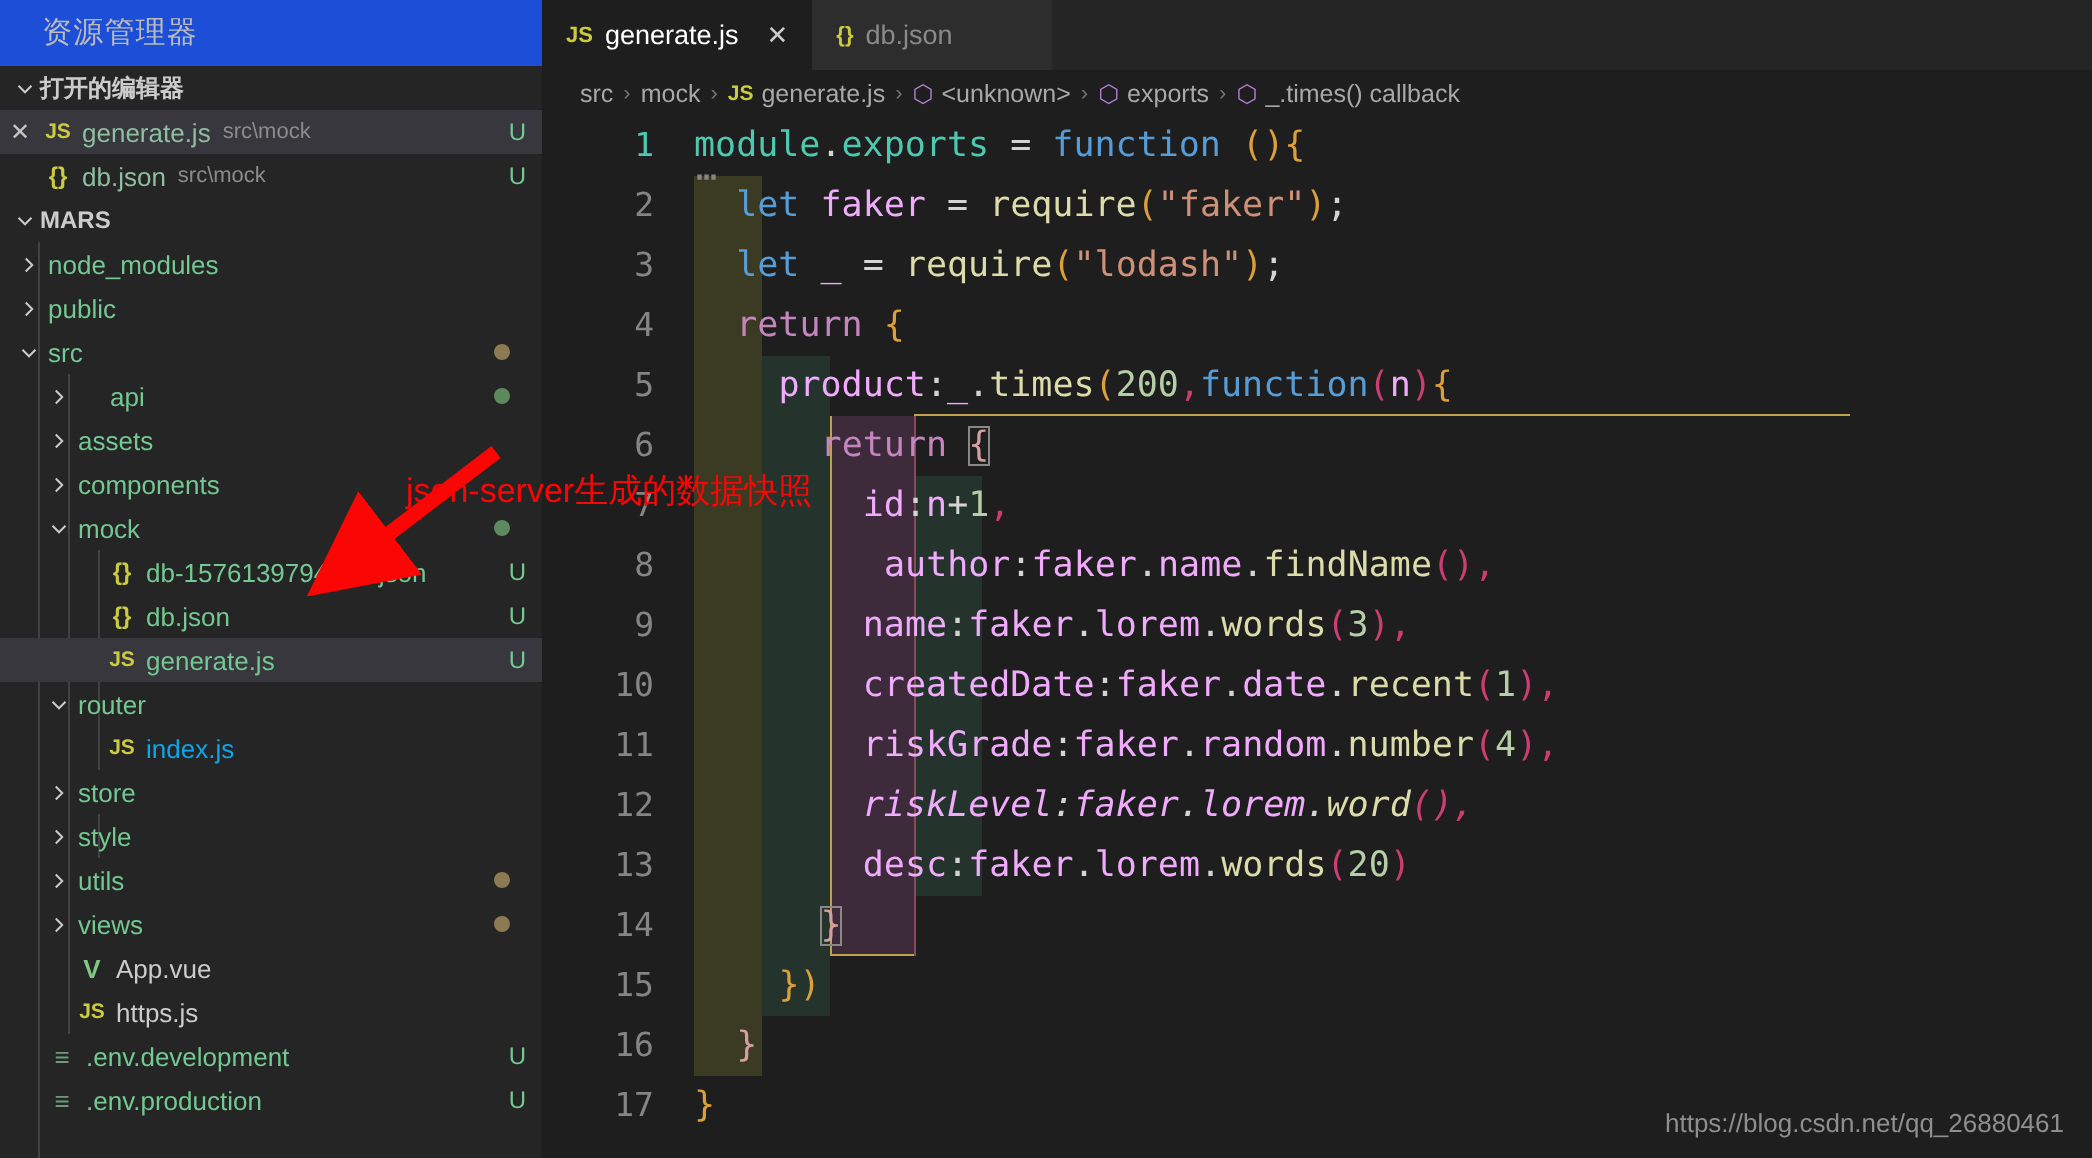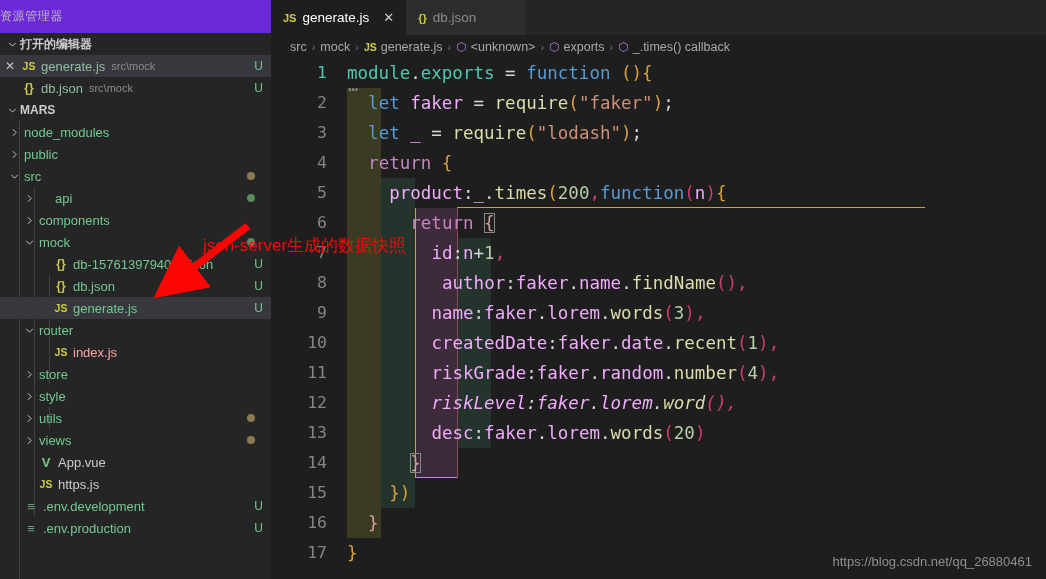--- a/index.html
+++ b/index.html
@@ -10,23 +10,23 @@
     -webkit-font-smoothing:antialiased;
   }
   .app{ position:relative; width:1046px; height:579px; display:flex; background:#1e1e1e; }
 
   
   .sidebar{
     width:271px; height:579px; background:#252526; position:relative;
     display:flex; flex-direction:column; flex:0 0 271px;
   }
   .sidebar-title{
-    height:33px; line-height:33px; 
-    font-size:12px; color:#bbbbbb; letter-spacing:.6px;
-    background:#6d28d9; flex:0 0 33px;
+    height:33px; line-height:33px; padding-left:21px;
+    font-size:15px; color:#bbbbbb; letter-spacing:.6px;
+    background:#1d4ed8; flex:0 0 33px;
   }
   .section-header{
     height:22px; line-height:22px; font-size:12px; font-weight:bold;
     color:#cccccc; display:flex; align-items:center; padding-left:4px;
     background:#252526; flex:0 0 22px; cursor:pointer;
   }
   .section-header.open-editors{ background:#252526; }
   .twisty{
     width:16px; height:16px; display:inline-flex; align-items:center;
     justify-content:center; flex:0 0 16px; color:#cccccc;
@@ -243,20 +243,28 @@
           </span>
           <span class="fname green" style="margin-left: 18px;">api</span>
           <span class="dot untr"></span>
         </div>
         <div class="row">
           <span class="twisty" style="margin-left: 21px;">
             <svg width="13" height="13" viewBox="0 0 16 16">
               <path d="M6 4 L10 8 L6 12" fill="none" stroke="currentColor" stroke-width="1.2"></path>
             </svg>
           </span>
+          <span class="fname green" style="margin-left: 2px;">assets</span>
+        </div>
+        <div class="row">
+          <span class="twisty" style="margin-left: 21px;">
+            <svg width="13" height="13" viewBox="0 0 16 16">
+              <path d="M6 4 L10 8 L6 12" fill="none" stroke="currentColor" stroke-width="1.2"></path>
+            </svg>
+          </span>
           <span class="fname green" style="margin-left: 2px;">components</span>
         </div>
         <div class="row">
           <span class="twisty" style="margin-left: 21px;">
             <svg width="13" height="13" viewBox="0 0 16 16">
               <path d="M4 6 L8 10 L12 6" fill="none" stroke="currentColor" stroke-width="1.2"></path>
             </svg>
           </span>
           <span class="fname green" style="margin-left: 2px;">mock</span>
           <span class="dot untr"></span>
@@ -283,21 +291,21 @@
           <span class="twisty" style="margin-left: 21px;">
             <svg width="13" height="13" viewBox="0 0 16 16">
               <path d="M4 6 L8 10 L12 6" fill="none" stroke="currentColor" stroke-width="1.2"></path>
             </svg>
           </span>
           <span class="fname green" style="margin-left: 2px;">router</span>
         </div>
         <div class="row">
           <span style="display: inline-block; width: 52px; flex: 0 0 52px;"></span>
           <span class="ficon ic-js">JS</span>
-          <span class="fname" style="color: #fca5a5;">index.js</span>
+          <span class="fname" style="color: #0ea5e9;">index.js</span>
         </div>
         <div class="row">
           <span class="twisty" style="margin-left: 21px;">
             <svg width="13" height="13" viewBox="0 0 16 16">
               <path d="M6 4 L10 8 L6 12" fill="none" stroke="currentColor" stroke-width="1.2"></path>
             </svg>
           </span>
           <span class="fname green" style="margin-left: 2px;">store</span>
         </div>
         <div class="row">

